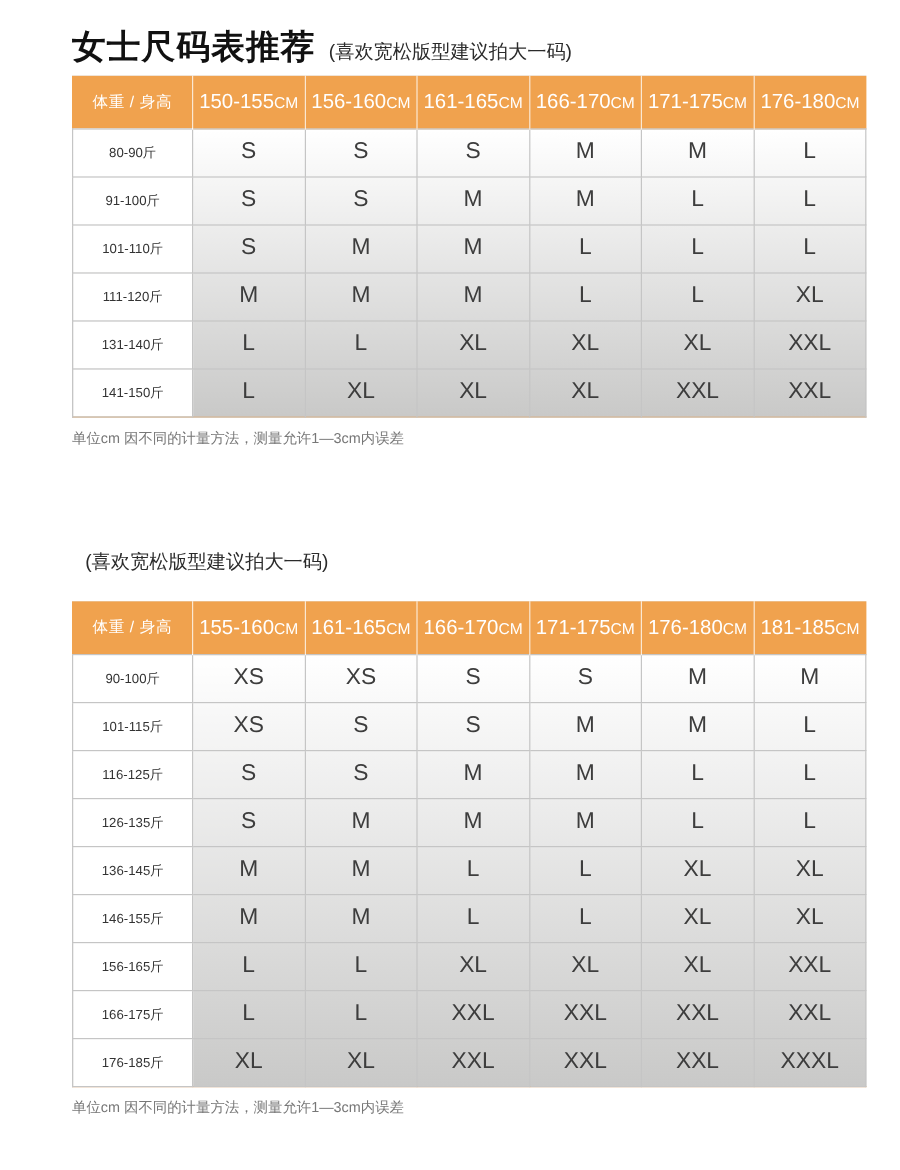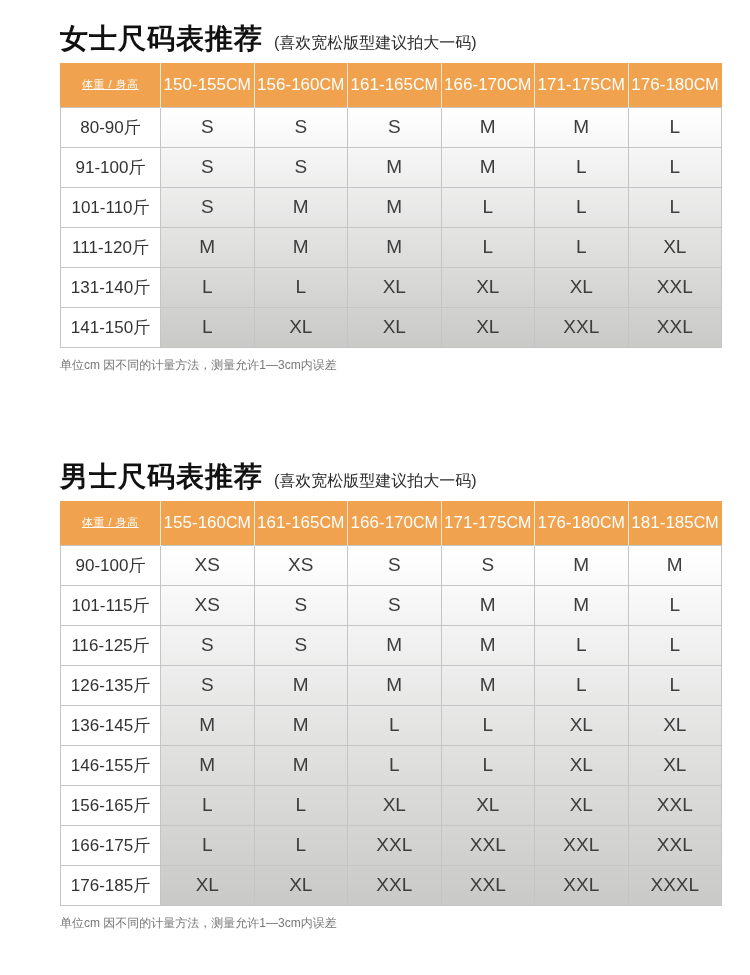--- a/index.html
+++ b/index.html
@@ -41,33 +41,33 @@
     background:transparent;
     color:var(--header-text);
     font-weight:normal;
     font-size:17px;
     text-align:center;
     vertical-align:middle;
     border:none;
     overflow:hidden;
   }
   table.size-table th + th{border-left:1px solid rgba(255,255,255,0.75);}
-  table.size-table th.corner{width:100px;font-size:11px;letter-spacing:0.5px;text-decoration:underline;}
-  table.size-table th .unit{font-size:16px;letter-spacing:0;}
+  table.size-table th.corner{width:100px;font-size:13px;letter-spacing:0.5px;}
+  table.size-table th .unit{font-size:13px;letter-spacing:0;}
   table.size-table td{
     height:40px;
     text-align:center;
     vertical-align:middle;
     border:1px solid var(--border);
     background:transparent;
   }
   table.size-table td.rowlabel{
     background:#ffffff;
     color:var(--label-text);
-    font-size:17px;
+    font-size:11px;
   }
   table.size-table td.size{
     color:var(--cell-text);
     font-size:19px;
   }
   .note{
     margin-top:9px;
     font-size:12px;
     color:var(--note);
   }
@@ -149,21 +149,20 @@
             <td class="size">XXL</td>
             <td class="size">XXL</td>
           </tr>
         </tbody>
     </table>
     <div class="note">单位cm 因不同的计量方法，测量允许1—3cm内误差</div>
   </div>
 
   <div class="section men">
     <div class="title-line">
-      <span class="title">男士尺码表推荐</span>
       <span class="subtitle">(喜欢宽松版型建议拍大一码)</span>
     </div>
     <table class="size-table">
       <thead>
           <tr>
             <th class="corner">体重 / 身高</th>
             <th><span>155-160</span><span class="unit">CM</span></th>
             <th><span>161-165</span><span class="unit">CM</span></th>
             <th><span>166-170</span><span class="unit">CM</span></th>
             <th><span>171-175</span><span class="unit">CM</span></th>

